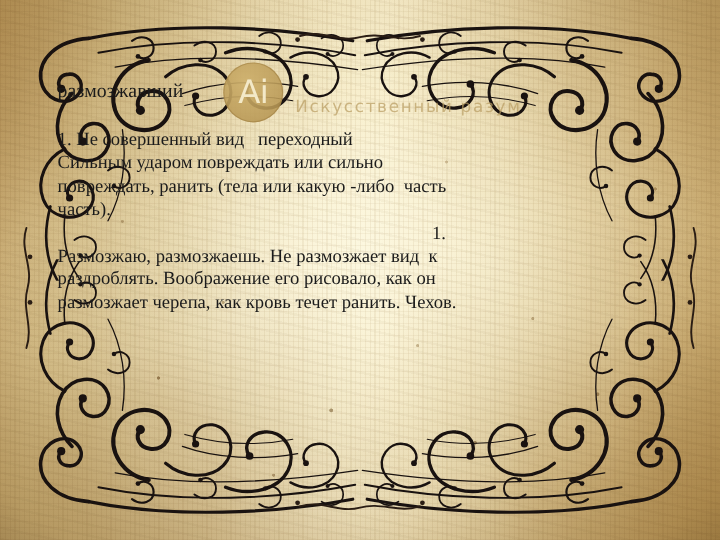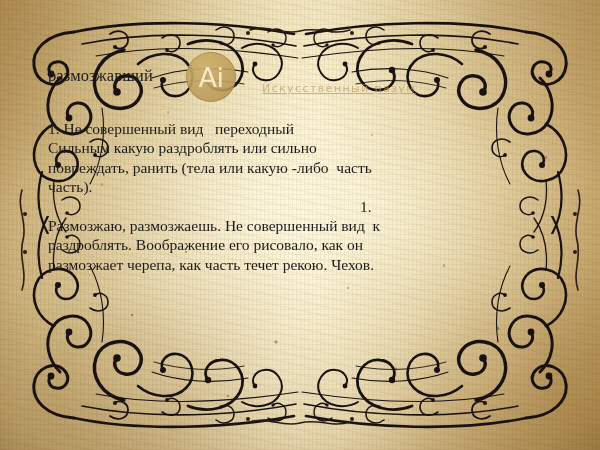--- a/index.html
+++ b/index.html
@@ -82,38 +82,38 @@
     color:rgba(246,238,208,.93);
   }
   #wm-title{
     position:absolute;left:58px;top:2px;
     font-family:"DejaVu Sans","Liberation Sans",sans-serif;
     font-size:29px;line-height:34px;letter-spacing:.2px;
     color:rgba(191,160,95,.88);white-space:nowrap;
   }
   #wm-title b{font-weight:700;color:rgba(183,150,82,.92);}
   #wm-sub{
-    position:absolute;left:76px;top:34px;
+    position:absolute;left:60px;top:34px;
     font-family:"DejaVu Sans","Liberation Sans",sans-serif;
-    font-size:11px;line-height:14px;letter-spacing:1.4px;
-    color:rgba(186,158,100,.72);white-space:nowrap;text-decoration:underline;
+    font-size:14px;line-height:14px;letter-spacing:1.4px;
+    color:rgba(186,158,100,.72);white-space:nowrap;
   }
 
   
   #entry{
     position:absolute;left:48px;top:65px;width:500px;
     font-family:Liberation Serif, serif;
     color:#1b1b1b;
   }
   #headword{
     font-size:16.5px;line-height:22px;font-weight:400;
     letter-spacing:.1px;white-space:nowrap;
   }
   #body{
-    margin-top:32px;
+    margin-top:20px;
     font-size:15.5px;line-height:19.4px;letter-spacing:0;
   }
   #body .ln{white-space:pre;}
   #body .num-right{
     display:block;text-align:left;padding-left:312px;white-space:pre;
   }
 </style>
 </head>
 <body>
 
@@ -323,23 +323,23 @@
     <div id="wm-badge">
       <span>Ai</span>
     </div>
     <div id="wm-sub">Искусственный  разум</div>
   </div>
 
   <div id="entry">
     <div id="headword">размозжавший</div>
     <div id="body">
       <div class="ln">1. Не совершенный вид   переходный</div>
-      <div class="ln">Сильным какую раздроблять или сильно</div>
+      <div class="ln">Сильным ударом повреждать или сильно</div>
       <div class="ln">повреждать, ранить (тела или какую -либо  часть</div>
       <div class="ln">часть).</div>
       <div class="num-right">1.</div>
-      <div class="ln">Размозжаю, размозжаешь. Не совершенный вид  к</div>
+      <div class="ln">Размозжаю, размозжаешь. Не размозжает вид  к</div>
       <div class="ln">раздроблять. Воображение его рисовало, как он</div>
-      <div class="ln">размозжает черепа, как часть течет рекою. Чехов.</div>
+      <div class="ln">размозжает черепа, как кровь течет ранить. Чехов.</div>
     </div>
   </div>
 
 </div>
 
 </body></html>

